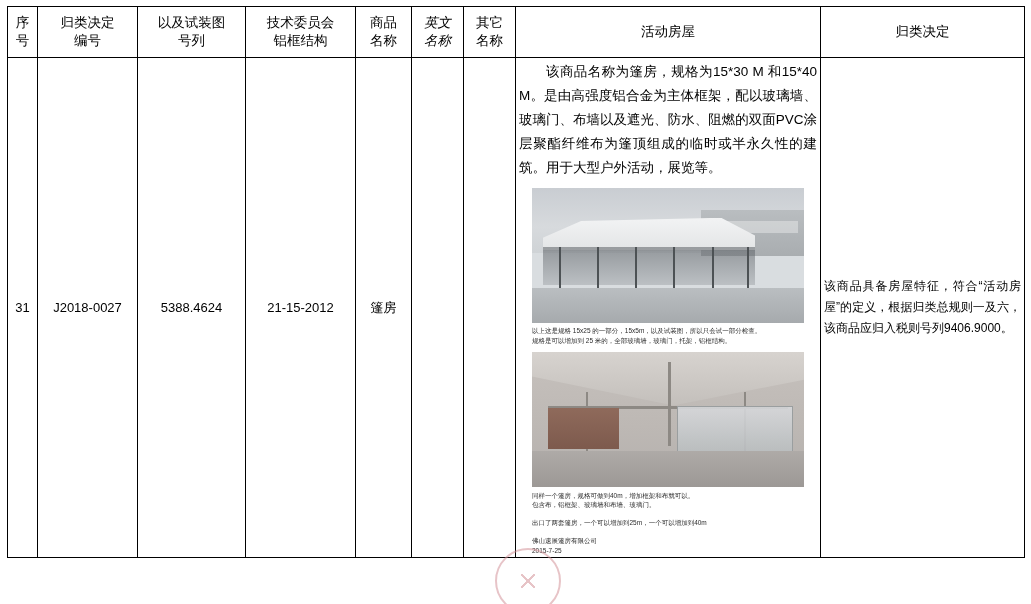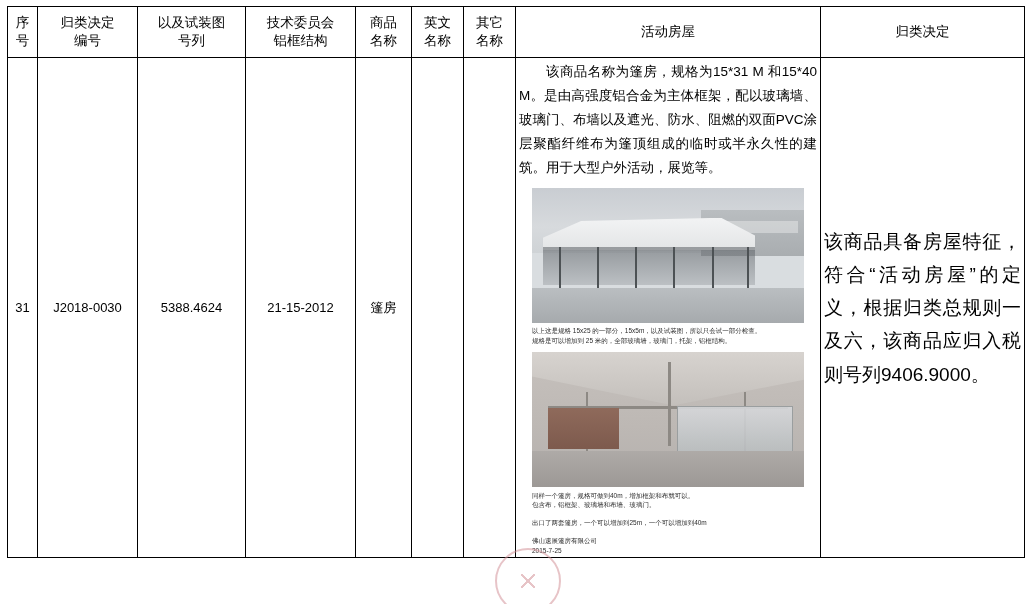--- a/index.html
+++ b/index.html
@@ -53,21 +53,21 @@
     text-align: center;
     font-size: 13px;
   }
   td.c-desc {
     vertical-align: top;
     padding: 10px 12px 8px 12px;
   }
   td.c-concl {
     vertical-align: middle;
     padding: 8px 14px;
-    font-size: 19px;
+    font-size: 12px;
     line-height: 1.75;
     text-align: justify;
   }
   .desc-text {
     font-size: 13.5px;
     line-height: 1.78;
     text-align: justify;
     text-indent: 2em;
     margin: 0 0 6px 0;
   }
@@ -203,39 +203,39 @@
         <th style="white-space:pre-line;">序
 号</th>
         <th style="white-space:pre-line;">归类决定
 编号</th>
         <th style="white-space:pre-line;">以及试装图
 号列</th>
         <th style="white-space:pre-line;">技术委员会
 铝框结构</th>
         <th style="white-space:pre-line;margin-top:21px;">商品
 名称</th>
-        <th style="white-space:pre-line;">英文
+        <th style="white-space:pre-line;font-style:italic;">英文
 名称</th>
         <th style="white-space:pre-line;">其它
 名称</th>
         <th>活动房屋</th>
         <th>归类决定</th>
       </tr>
     </thead>
     <tbody>
       <tr>
         <td class="c-seq">31</td>
-        <td class="c-deci">J2018-0030</td>
+        <td class="c-deci">J2018-0027</td>
         <td class="c-code">5388.4624</td>
         <td class="c-meet">21-15-2012</td>
         <td class="c-name">篷房</td>
         <td class="c-en"></td>
         <td class="c-other"></td>
         <td class="c-desc">
-          <p class="desc-text">该商品名称为篷房，规格为15*31 M 和15*40 M。是由高强度铝合金为主体框架，配以玻璃墙、玻璃门、布墙以及遮光、防水、阻燃的双面PVC涂层聚酯纤维布为篷顶组成的临时或半永久性的建筑。用于大型户外活动，展览等。</p>
+          <p class="desc-text">该商品名称为篷房，规格为15*30 M 和15*40 M。是由高强度铝合金为主体框架，配以玻璃墙、玻璃门、布墙以及遮光、防水、阻燃的双面PVC涂层聚酯纤维布为篷顶组成的临时或半永久性的建筑。用于大型户外活动，展览等。</p>
 
           <div class="photo-block">
             <div class="photo p1">
               <div class="sky"></div>
               <div class="bldg"></div>
               <div class="canopy"></div>
               <div class="shade"></div>
               <div class="post" style="left:10%"></div>
               <div class="post" style="left:24%"></div>
               <div class="post" style="left:38%"></div>

